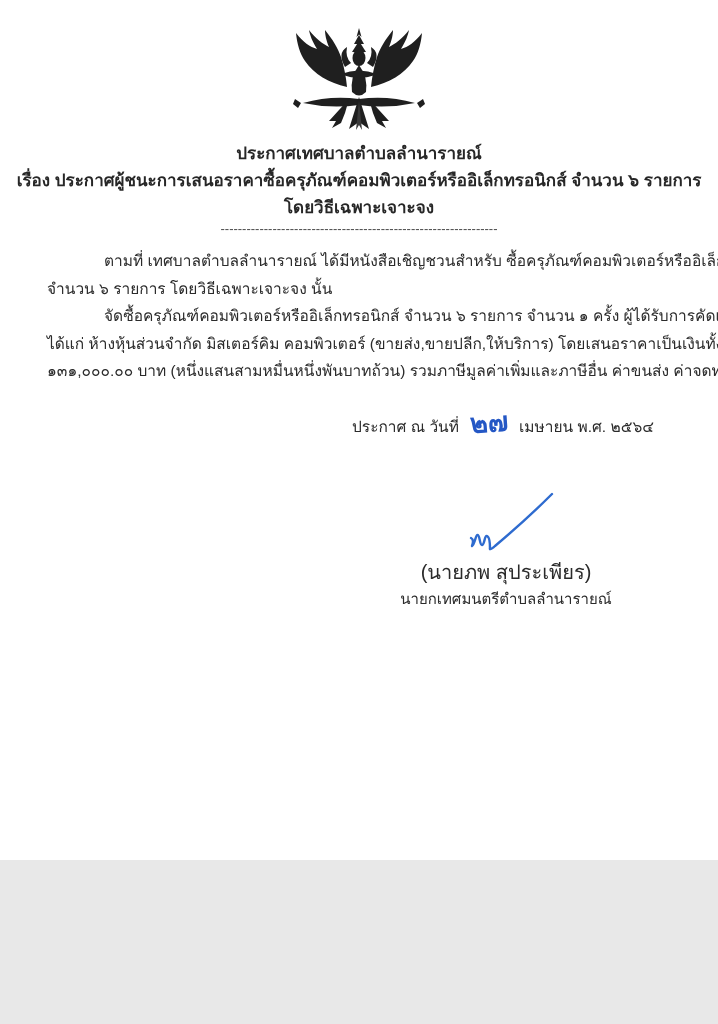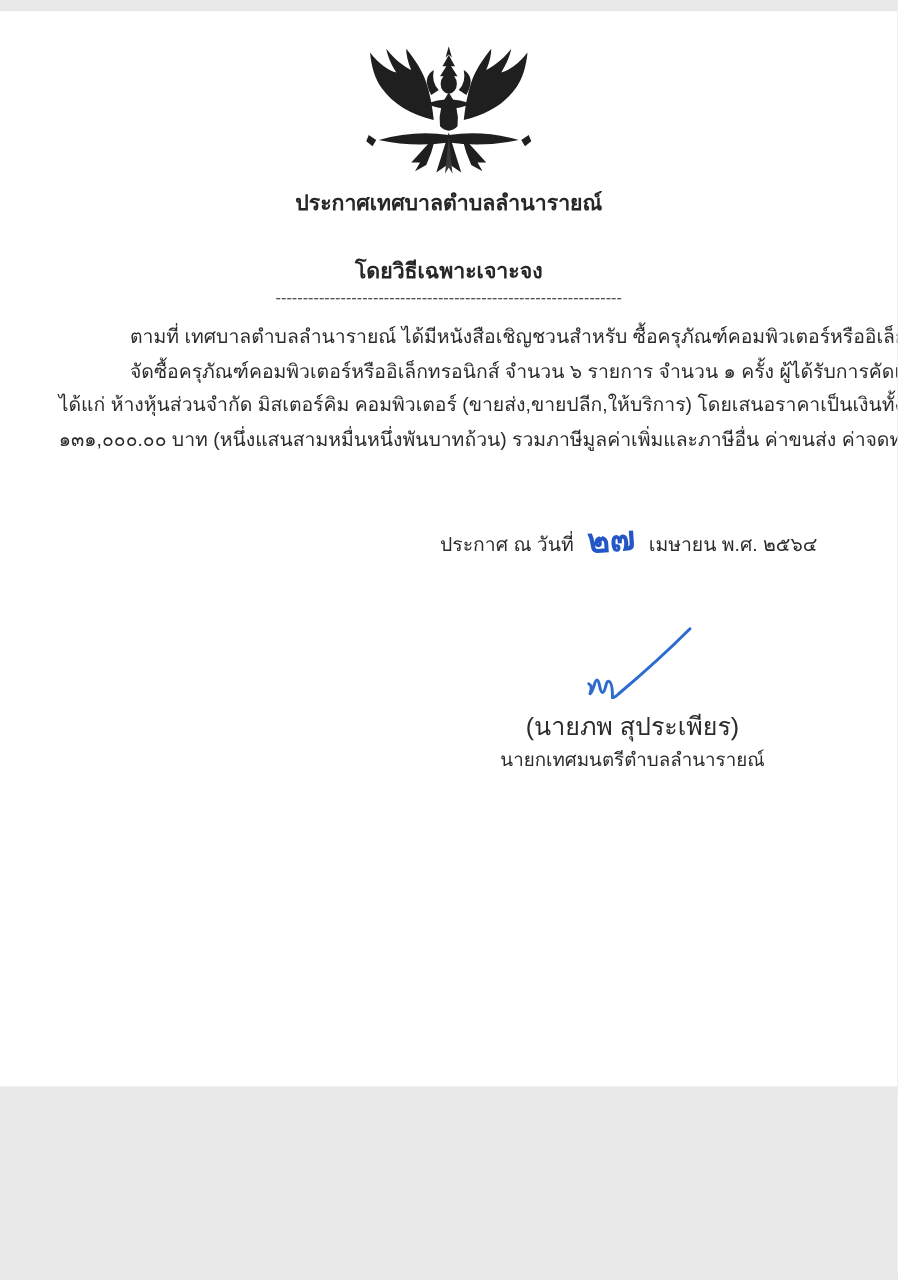--- a/index.html
+++ b/index.html
@@ -1,19 +1,19 @@
 <!DOCTYPE html>
 <html><head>
 <meta charset="utf-8">
 <style>
   html,body{margin:0;padding:0;background:#e8e8e8;}
   .page{
     position:relative;
     width:718px;height:860px;
-    margin:9px auto;
+    margin:0 auto;
     background:#ffffff;
     font-family:"Liberation Sans", sans-serif;
     color:#2b2b2b;
     overflow:hidden;
   }
   .emblem{position:absolute;left:283px;top:26px;width:152px;height:110px;}
   .title{position:absolute;left:0;width:718px;text-align:center;font-weight:bold;font-size:17px;color:#272727;}
   .title-1{top:139px;}
   .title-2{top:166px;}
   .title-3{top:193px;}
@@ -50,26 +50,28 @@
         <path d="M134,76 l6,-4 2,5 -5,4 z"></path>
         <path d="M66,72 L46,94 l7,0 -4,7 9,-5 4,-10 z"></path>
         <path d="M86,72 L106,94 l-7,0 4,7 -9,-5 -4,-10 z"></path>
         <path d="M76,70 l-10,32 q10,-7 10,-7 q0,0 10,7 z"></path>
         <path d="M76,74 l-3,29 3,-5 3,5 z" fill="#3a3a3a"></path>
       </g>
     </svg>
   </div>
 
   <div class="title title-1">ประกาศเทศบาลตำบลลำนารายณ์</div>
+  <div class="title title-2">เรื่อง ประกาศผู้ชนะการเสนอราคาซื้อครุภัณฑ์คอมพิวเตอร์หรืออิเล็กทรอนิกส์ จำนวน ๖ รายการ</div>
   <div class="title title-3">โดยวิธีเฉพาะเจาะจง</div>
 
   <div class="separator">----------------------------------------------------------------</div>
 
   <div class="body-text">
     <div class="body-line indent">ตามที่ เทศบาลตำบลลำนารายณ์ ได้มีหนังสือเชิญชวนสำหรับ ซื้อครุภัณฑ์คอมพิวเตอร์หรืออิเล็กทรอนิกส์</div>
+    <div class="body-line">จำนวน ๖ รายการ โดยวิธีเฉพาะเจาะจง  นั้น</div>
     <div class="body-line indent">จัดซื้อครุภัณฑ์คอมพิวเตอร์หรืออิเล็กทรอนิกส์ จำนวน ๖ รายการ จำนวน ๑ ครั้ง ผู้ได้รับการคัดเลือก</div>
     <div class="body-line">ได้แก่ ห้างหุ้นส่วนจำกัด มิสเตอร์คิม คอมพิวเตอร์ (ขายส่ง,ขายปลีก,ให้บริการ) โดยเสนอราคาเป็นเงินทั้งสิ้น</div>
     <div class="body-line">๑๓๑,๐๐๐.๐๐ บาท (หนึ่งแสนสามหมื่นหนึ่งพันบาทถ้วน) รวมภาษีมูลค่าเพิ่มและภาษีอื่น ค่าขนส่ง ค่าจดทะเบียน</div>
   </div>
 
   <div class="date-row">
     <span>ประกาศ ณ วันที่</span>
     <span class="date-day" style="color:#2457c5;">๒๗</span>
     <span>เมษายน พ.ศ. ๒๕๖๔</span>
   </div>

